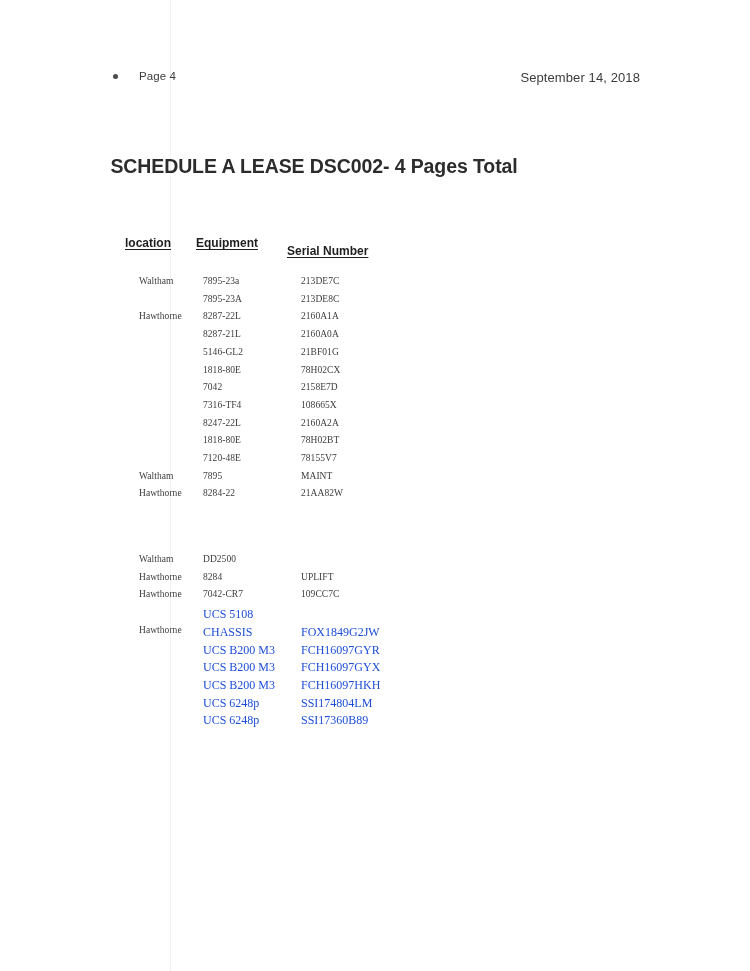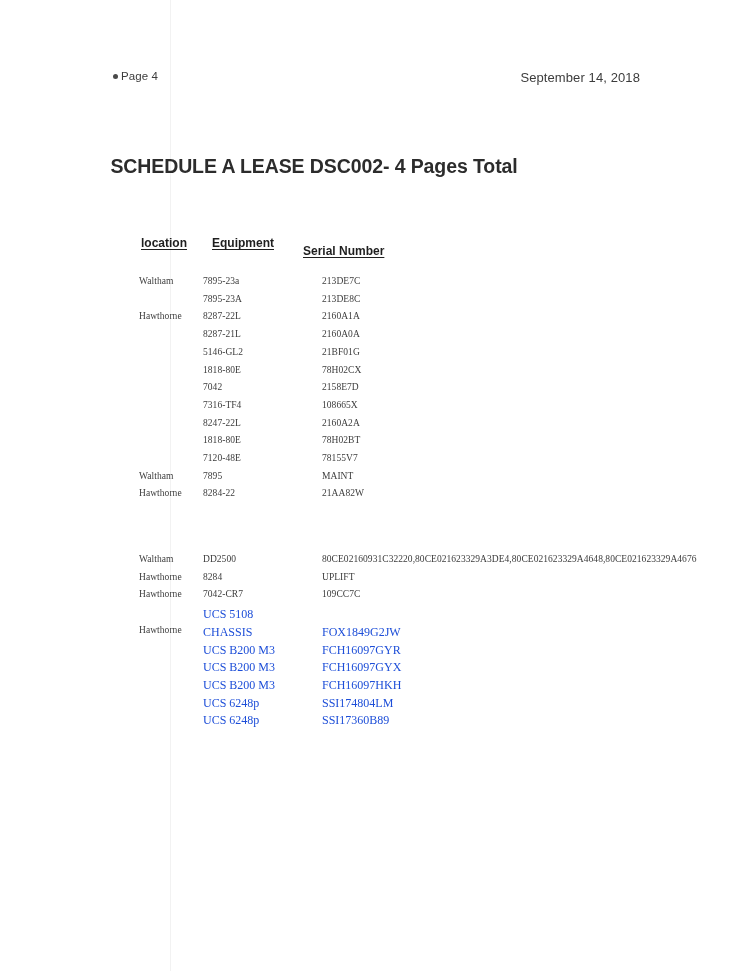--- a/index.html
+++ b/index.html
@@ -35,21 +35,21 @@
     top: 70px;
     width: 750px;
     height: 20px;
   }
   .page-marker {
     position: absolute;
     left: 113px;
     top: 0;
     display: flex;
     align-items: center;
-    gap: 3px;
+    gap: 21px;
     white-space: nowrap;
   }
   .bullet-dot {
     width: 5px;
     height: 5px;
     border-radius: 50%;
     background: #4a4a4a;
     display: inline-block;
   }
   .page-label {
@@ -83,21 +83,21 @@
   
   .sheet {
     position: absolute;
     left: 0;
     top: 0;
     width: 750px;
   }
   .col-head-row {
     position: absolute;
     top: 236px;
-    left: 16px;
+    left: 0;
     width: 652px;
     height: 16px;
   }
   .col-head {
     position: absolute;
     font-size: 12px;
     font-weight: bold;
     color: #1f1f1f;
     text-decoration: underline;
     text-underline-offset: 2px;
@@ -116,21 +116,21 @@
   }
   .cell {
     position: absolute;
     white-space: nowrap;
     font-size: 9.5px;
     color: #3c3c3c;
     letter-spacing: .05px;
   }
   .cell.loc { left: 123px; }
   .cell.eq  { left: 187px; }
-  .cell.sn  { left: 285px; margin-left: 21px; }
+  .cell.sn  { left: 285px; }
 
   
   .row.alt .cell.eq,
   .row.alt .cell.sn {
     font-size: 12px;
     color: #1d4ed8;
     letter-spacing: 0;
   }
   .row.alt .cell.loc {
     font-size: 9.5px;
@@ -226,21 +226,20 @@
         <div class="row" style="top: 488.4px;">
           <span class="cell loc">Hawthorne</span>
           <span class="cell eq">8284-22</span>
           <span class="cell sn">21AA82W</span>
         </div>
       </div>
     <div id="rows-block2">
         <div class="row" style="top: 554px;">
           <span class="cell loc">Waltham</span>
           <span class="cell eq">DD2500</span>
-          <span class="cell sn">80CE02160931C32220,80CE021623329A3DE4,80CE021623329A4648,80CE021623329A4676</span>
         </div>
         <div class="row" style="top: 571.7px;">
           <span class="cell loc">Hawthorne</span>
           <span class="cell eq">8284</span>
           <span class="cell sn">UPLIFT</span>
         </div>
         <div class="row" style="top: 589.4px;">
           <span class="cell loc">Hawthorne</span>
           <span class="cell eq">7042-CR7</span>
           <span class="cell sn">109CC7C</span>

